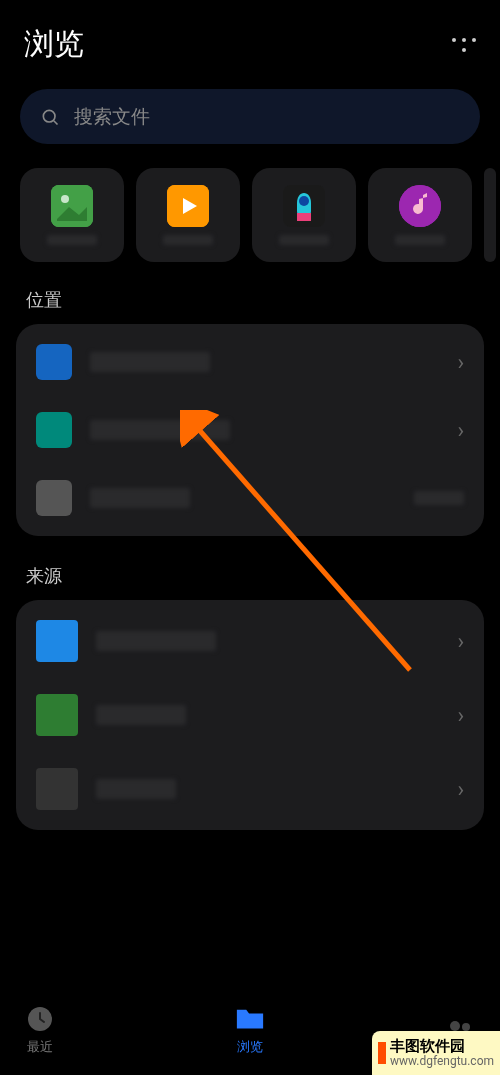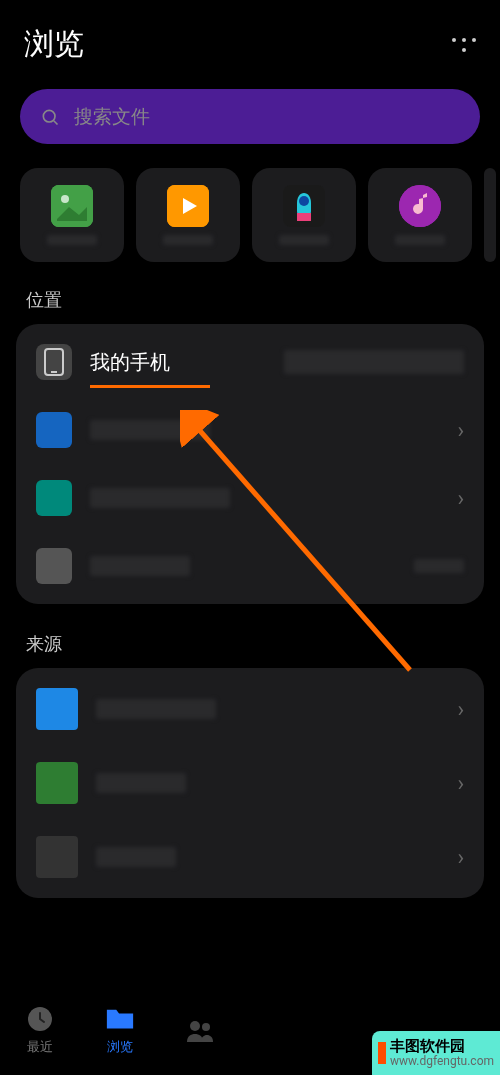--- a/index.html
+++ b/index.html
@@ -6,47 +6,47 @@
   body {
     width: 500px; height: 1075px;
     background: #000; color: #fff;
     font-family: -apple-system, "Segoe UI", Roboto, sans-serif;
     position: relative; overflow: hidden;
   }
   .header { display: flex; align-items: center; justify-content: space-between; padding: 24px 24px 18px; }
   .title { font-size: 30px; font-weight: 400; }
   .more { width: 24px; height: 24px; display: flex; flex-wrap: wrap; align-content: center; justify-content: center; gap: 6px 6px; }
   .dot { width: 4px; height: 4px; border-radius: 50%; background: #ccc; }
-  .search { margin: 6px 20px 24px; background: #4c1d95; border-radius: 28px; height: 55px; display: flex; align-items: center; padding: 0 20px; gap: 14px; }
+  .search { margin: 6px 20px 24px; background: #0f172a; border-radius: 28px; height: 55px; display: flex; align-items: center; padding: 0 20px; gap: 14px; }
   .search svg { flex: 0 0 auto; }
   .search-ph { color: #888; font-size: 19px; }
   .cats { display: flex; gap: 12px; padding: 0 20px 26px; overflow: hidden; }
   .cat { width: 104px; height: 94px; background: #1c1c1e; border-radius: 18px; display: flex; flex-direction: column; align-items: center; justify-content: center; gap: 8px; flex-shrink: 0; }
   .cat-icon { width: 42px; height: 42px; border-radius: 8px; display: flex; align-items: center; justify-content: center; }
   .img-ic { background: #4CAF50; position: relative; }
   .vid-ic { background: #FF9800; }
   .app-ic { background: #212121; position: relative; }
   .aud-ic { background: #9C27B0; border-radius: 50%; position: relative; }
   .section-label { padding: 0 26px 12px; color: #ccc; font-size: 18px; }
   .card { margin: 0 16px 28px; background: #1c1c1e; border-radius: 22px; padding: 4px 0; }
   .row { display: flex; align-items: center; padding: 16px 20px; gap: 18px; position: relative; }
   .ric { width: 36px; height: 36px; border-radius: 6px; display: flex; align-items: center; justify-content: center; flex-shrink: 0; }
   .phone-ic { background: #444; border-radius: 8px; }
   .rtext { font-size: 20px; flex: 1; }
   .underline { position: absolute; left: 74px; bottom: 8px; width: 120px; height: 3px; background: #FF6A00; }
   .chev { color: #666; font-size: 22px; }
   .blur { background: #2a2a2c; height: 20px; border-radius: 3px; filter: blur(2px); }
   .source-ic { width: 42px; height: 42px; border-radius: 4px; }
-  .bottomnav { position: absolute; bottom: 0; left: 0; right: 0; height: 86px; background: #000; display: flex; align-items: center; justify-content: flex-start; padding: 6px 0 10px; }
+  .bottomnav { position: absolute; bottom: 0; left: 0; right: 0; height: 86px; background: #000; display: flex; align-items: center; justify-content: space-between; padding: 6px 0 10px; }
   .nav-item { display: flex; flex-direction: column; align-items: center; gap: 4px; font-size: 13px; width: 80px; }
   .nav-ic { width: 30px; height: 30px; display: flex; align-items: center; justify-content: center; }
   .dim { color: #777; }
   .active { color: #2979FF; }
   .arrow-overlay { position: absolute; pointer-events: none; }
-  .watermark { position: absolute; right: 0; bottom: 0; width: 128px; height: 44px; background: #5eead4; border-top-left-radius: 8px; display: flex; align-items: center; padding: 0 6px; gap: 4px; }
+  .watermark { position: absolute; right: 0; bottom: 0; width: 128px; height: 44px; background: #fef9c3; border-top-left-radius: 8px; display: flex; align-items: center; padding: 0 6px; gap: 4px; }
   .wm-sq { width: 22px; height: 22px; background: #FF4D00; }
   .wm-txt { display: flex; flex-direction: column; line-height: 1.1; }
   .wm-cn { color: #000; font-size: 15px; font-weight: 700; }
   .wm-url { color: #666; font-size: 12px; }
 </style>
 </head>
 <body>
 
 <div class="header">
   <div class="title">浏览</div>
@@ -104,31 +104,20 @@
           <path d="M24 10 L24 24 A5 5 0 1 1 20 19 L20 14 L28 12 L28 8 Z" fill="#F8BBD0"></path>
         </svg>
     </div>
     <div class="blur" style="width:50px;height:10px"></div>
   </div>
   <div class="cat" style="width:12px"></div>
 </div>
 
 <div class="section-label">位置</div>
 <div class="card">
-  <div class="row">
-    <div class="ric phone-ic">
-      <svg width="20" height="28" viewBox="0 0 20 28">
-          <rect x="1" y="1" width="18" height="26" rx="3" fill="none" stroke="#ccc" stroke-width="2"></rect>
-          <line x1="7" y1="24" x2="13" y2="24" stroke="#ccc" stroke-width="2"></line>
-        </svg>
-    </div>
-    <div class="rtext">我的手机</div>
-    <div class="blur" style="width:180px;height:24px"></div>
-    <div class="underline"></div>
-  </div>
   <div class="row">
     <div class="ric" style="background:#1565C0"></div>
     <div class="blur" style="width:120px"></div>
     <div style="flex:1"></div>
     <div class="chev">›</div>
   </div>
   <div class="row">
     <div class="ric" style="background:#00897B"></div>
     <div class="blur" style="width:140px"></div>
     <div style="flex:1"></div>

